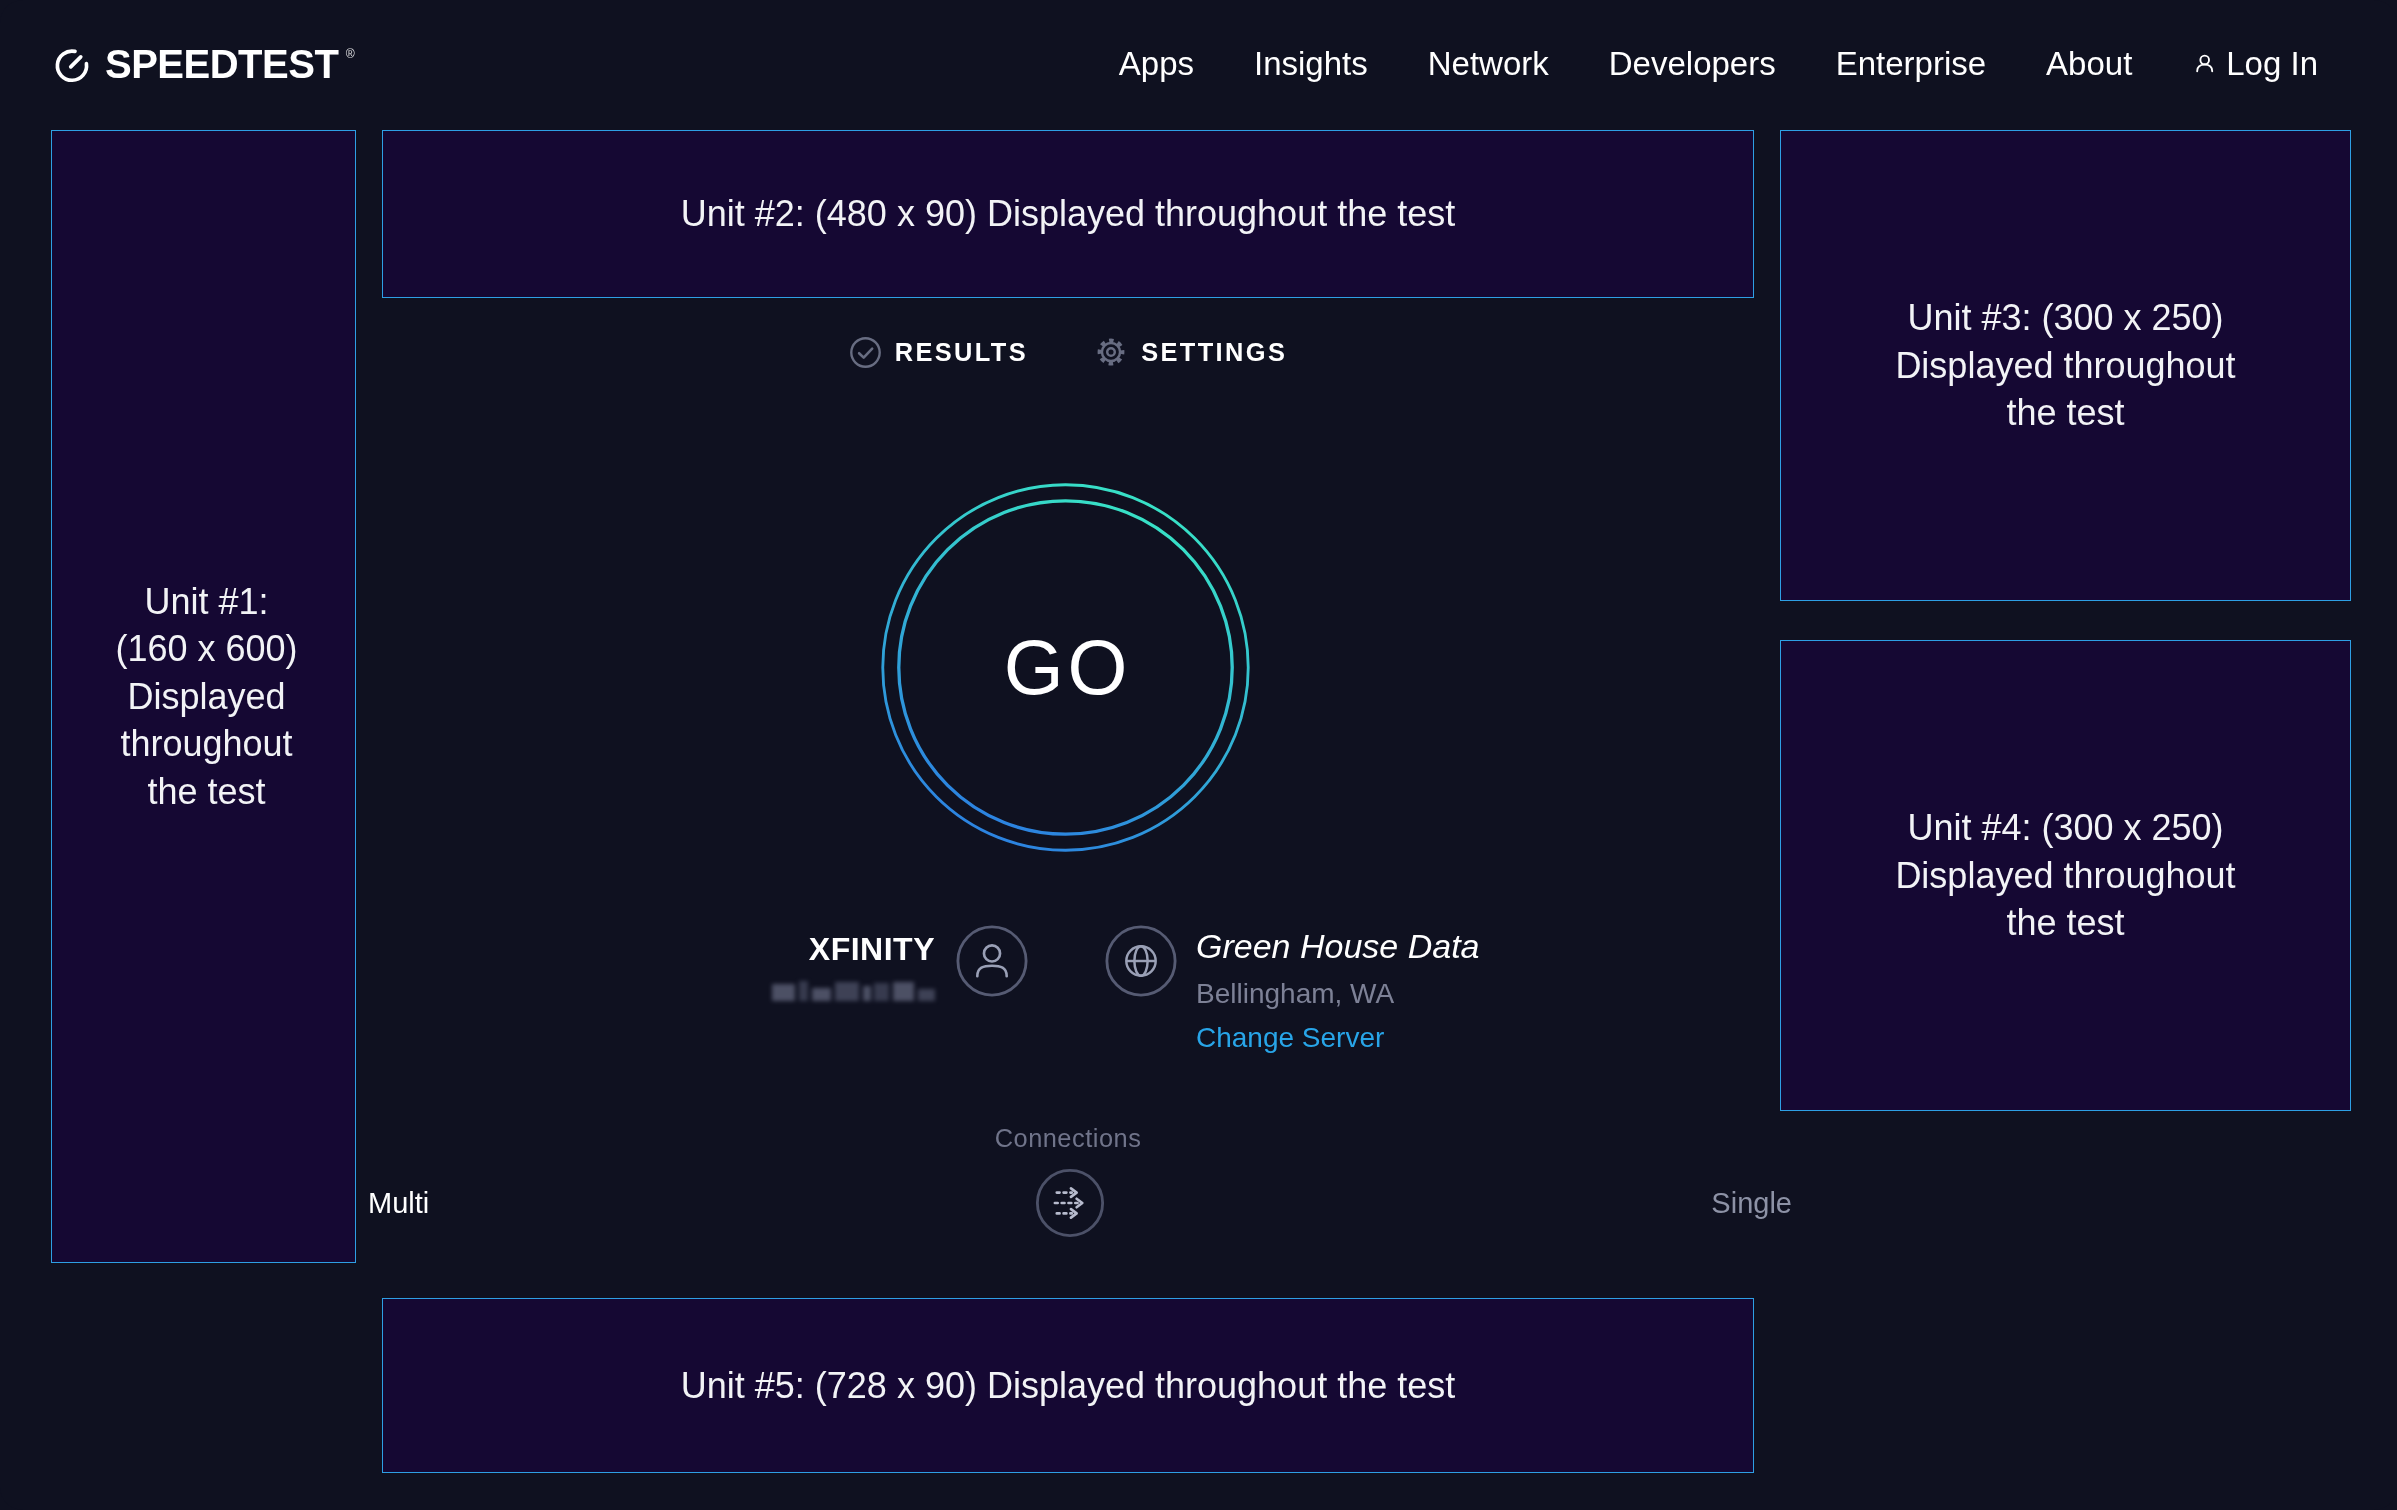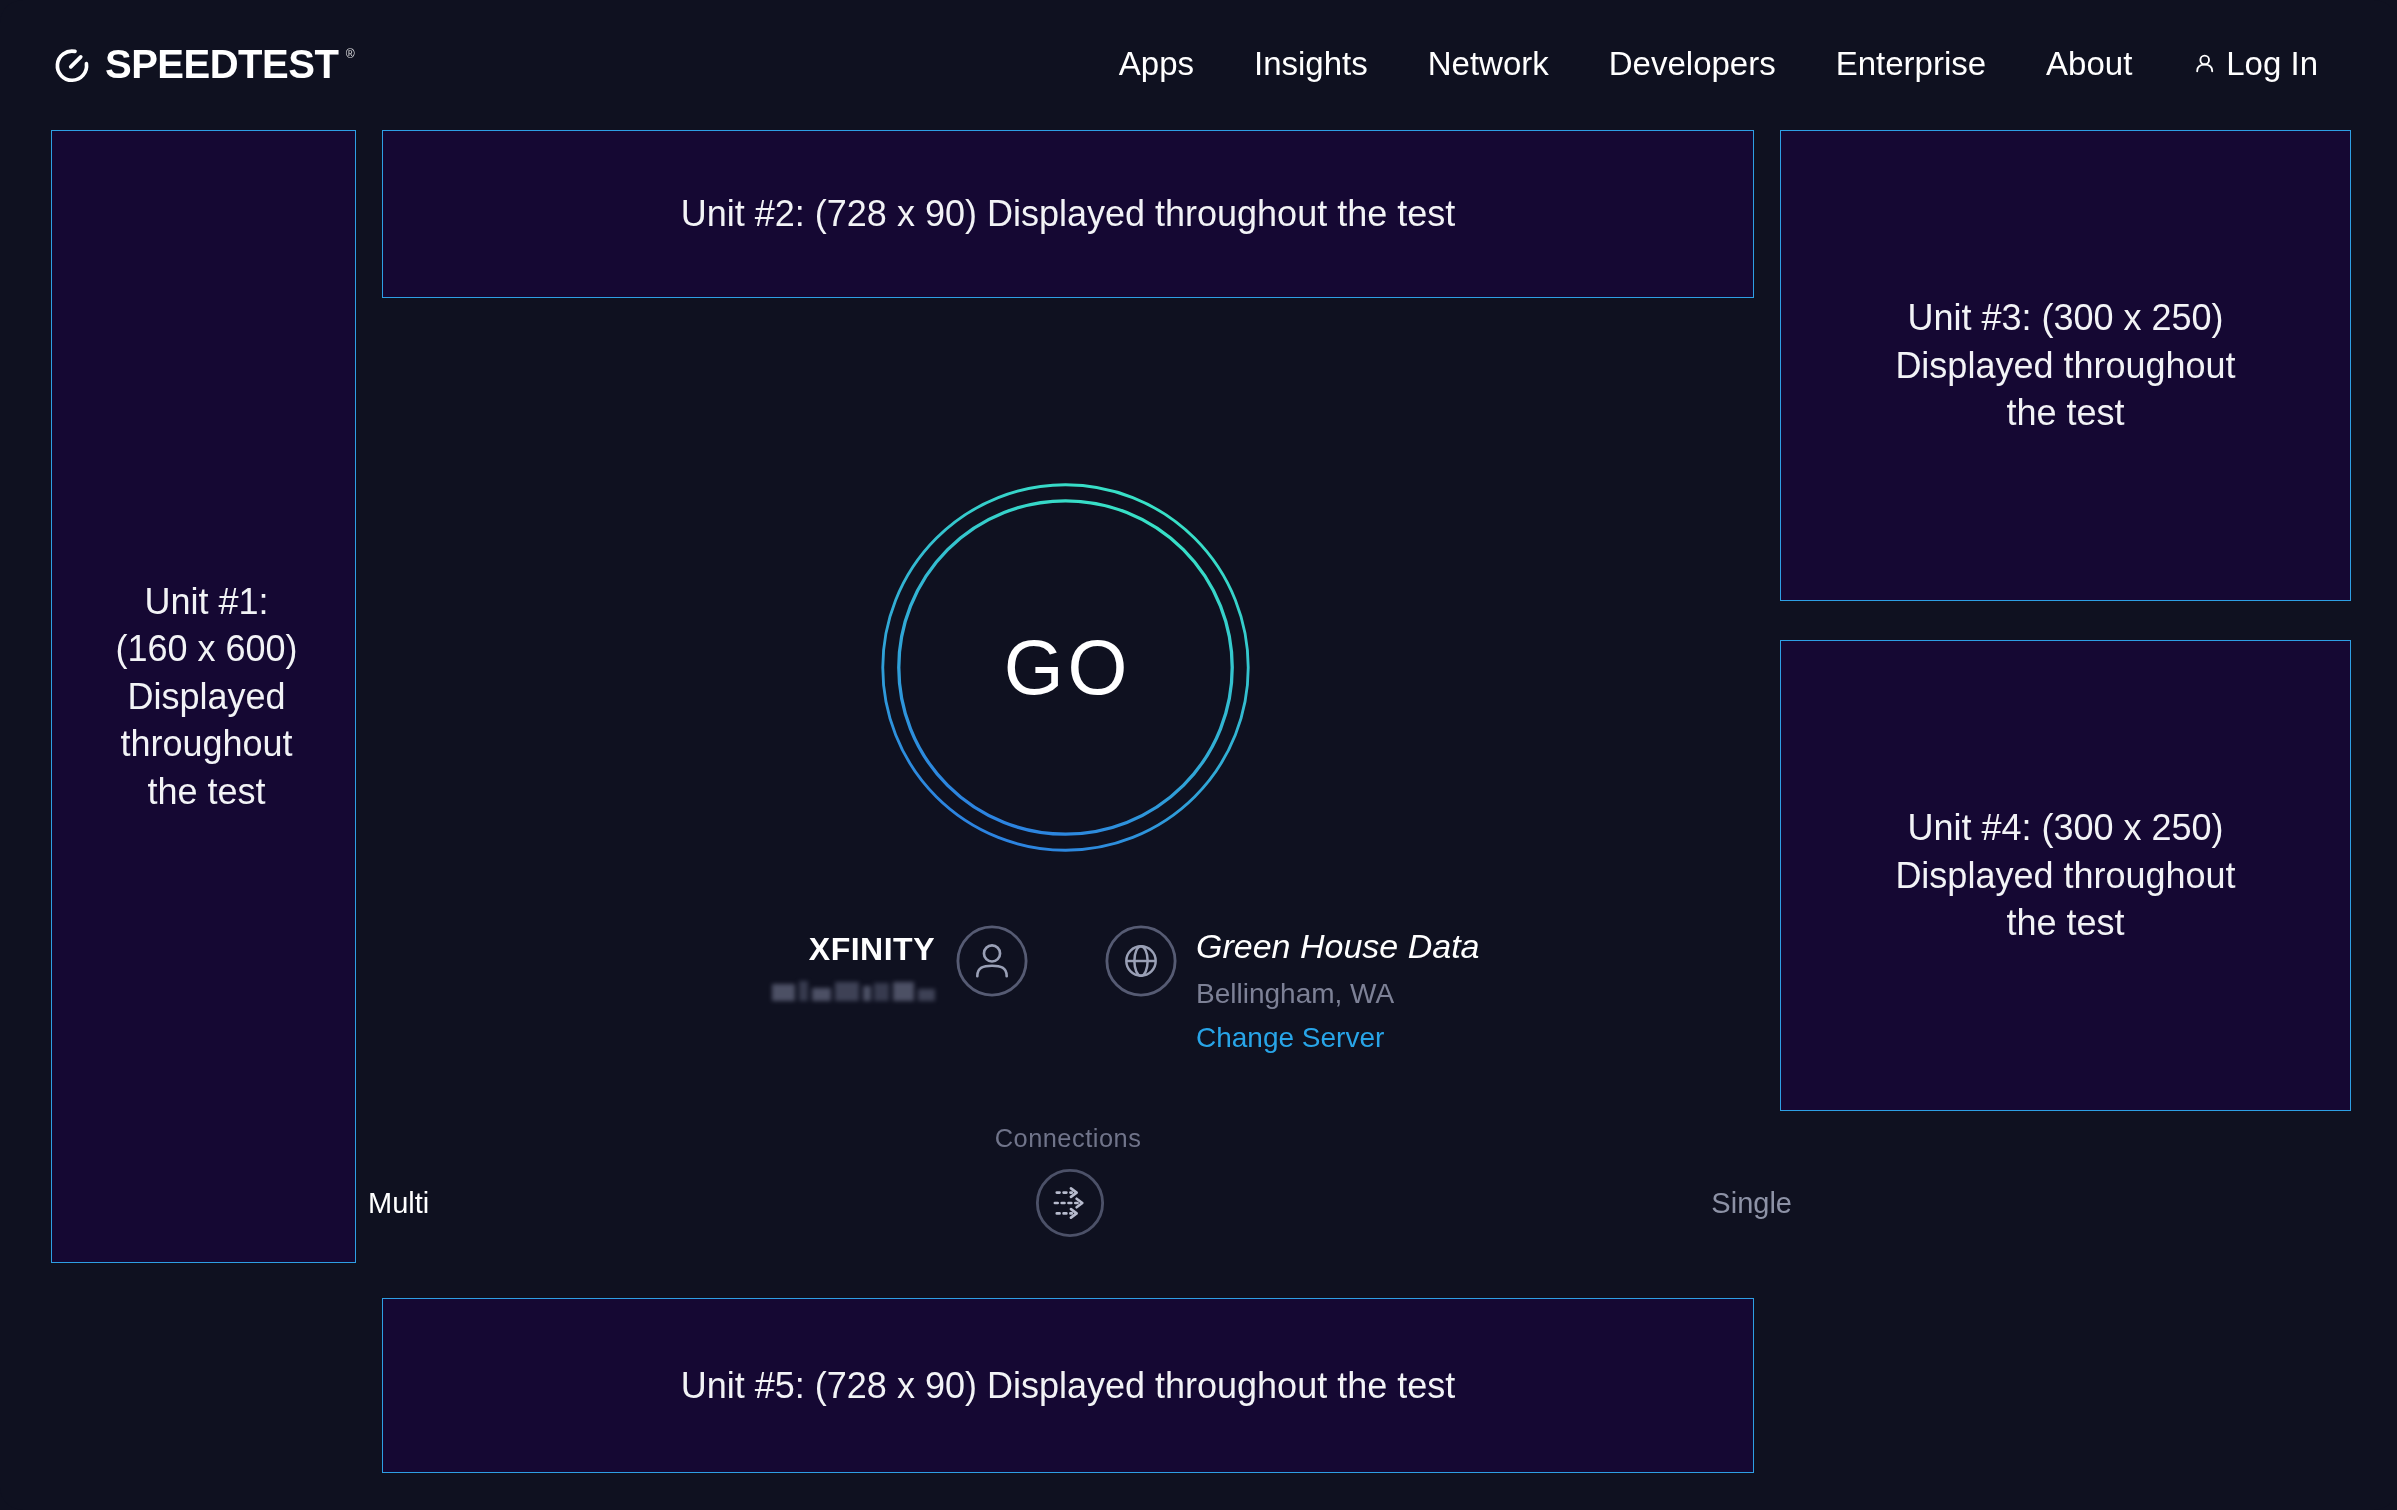--- a/index.html
+++ b/index.html
@@ -133,36 +133,61 @@
   </header>
 
   <div class="ad ad-u1">
     <span class="ad-text">Unit #1:
 (160 x 600)
 Displayed
 throughout
 the test</span>
   </div>
   <div class="ad ad-u2">
-    <span class="ad-text">Unit #2: (728 x 90) Displayed throughout the test</span>
+    <span class="ad-text">Unit #2: (480 x 90) Displayed throughout the test</span>
   </div>
   <div class="ad ad-u3">
     <span class="ad-text">Unit #3: (300 x 250)
 Displayed throughout
 the test</span>
   </div>
   <div class="ad ad-u4">
     <span class="ad-text">Unit #4: (300 x 250)
 Displayed throughout
 the test</span>
   </div>
   <div class="ad ad-u5">
     <span class="ad-text">Unit #5: (728 x 90) Displayed throughout the test</span>
   </div>
 
+  <div class="tabs">
+    <div class="tab">
+      <span style="display:flex;">
+        <svg width="33" height="33" viewBox="0 0 36 36">
+          <g stroke="#686d82" fill="none">
+            <circle cx="18" cy="18" r="15.5" stroke-width="2.6"></circle>
+            <path d="M11 18.8 L16 23.6 L25.3 13.8" stroke-width="2.8" stroke-linecap="round" stroke-linejoin="round"></path>
+          </g>
+        </svg>
+      </span>
+      <span>RESULTS</span>
+    </div>
+    <div class="tab">
+      <span style="display:flex;">
+        <svg width="34" height="34" viewBox="0 0 36 36">
+          <g stroke="#686d82" fill="none">
+            <circle cx="18" cy="18" r="12" stroke-width="4.4" stroke-dasharray="4.71 4.71" stroke-dashoffset="2.35"></circle>
+            <circle cx="18" cy="18" r="9.6" stroke-width="2.6"></circle>
+            <circle cx="18" cy="18" r="4" stroke-width="2.6"></circle>
+          </g>
+        </svg>
+      </span>
+      <span>SETTINGS</span>
+    </div>
+  </div>
 
   <div class="go-wrap">
     <svg width="373" height="373" viewBox="0 0 396 396">
       <defs>
         <linearGradient id="goGrad" x1="0.68" y1="0" x2="0.22" y2="1">
           <stop offset="0" stop-color="#38e3c6"></stop>
           <stop offset="1" stop-color="#2b7de2"></stop>
         </linearGradient>
       </defs>
       <circle cx="198" cy="198" r="194" fill="none" stroke="url(#goGrad)" stroke-width="3"></circle>

